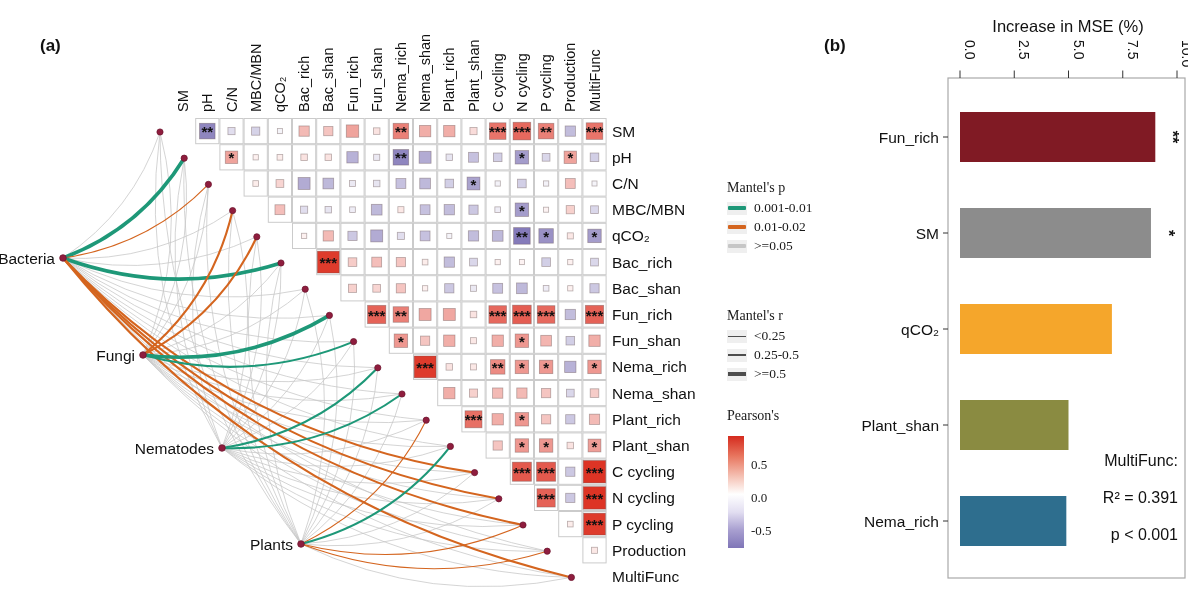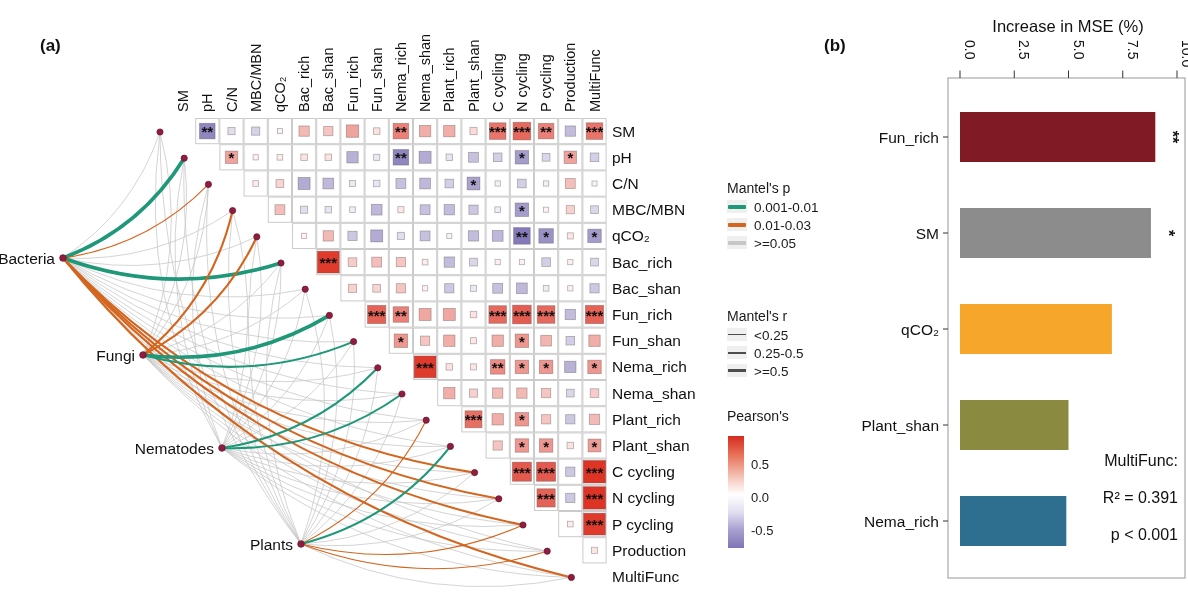--- a/index.html
+++ b/index.html
@@ -1,21 +1,21 @@
 <!DOCTYPE html>
 <html><head>
 <meta charset="utf-8">
 <style>
   html,body{margin:0;padding:0;background:#ffffff;}
   #fig{position:relative;width:1188px;height:593px;background:#fff;font-family:"Liberation Sans",sans-serif;overflow:hidden;}
   .panel-letter{position:absolute;font-size:17px;font-weight:bold;color:#111;}
   svg text{font-family:"Liberation Sans",sans-serif;}
-  .legend{position:absolute;left:727px;color:#1a1a1a;}
+  .legend{position:absolute;left:727px;color:#1a1a1a;font-family:Liberation Serif, serif;}
   .legend-title{font-size:14px;margin-bottom:4px;}
-  .legend-item{display:flex;align-items:flex-start;gap:7px;font-size:13.5px;margin:3px 0;}
+  .legend-item{display:flex;align-items:center;gap:7px;font-size:13.5px;margin:3px 0;}
   .swatch{width:20px;height:13px;background:#efefef;display:flex;align-items:center;justify-content:center;flex:0 0 auto;}
   .swatch-bar{width:18px;height:4px;border-radius:1px;}
   .swatch-line{width:18px;background:#4d4d4d;}
   .pearson-wrap{position:relative;width:70px;height:126px;}
   .pearson-bar{position:absolute;left:1px;top:8px;width:16px;height:112px;
     background:linear-gradient(to bottom,#d52b1e 0%,#e8765f 18%,#f6c9bd 38%,#ffffff 52%,#e2def1 68%,#a89fd0 84%,#7f75b7 100%);}
   .pearson-tick{position:absolute;left:24px;font-size:13px;color:#1a1a1a;}
 </style>
 </head>
 <body>
@@ -566,21 +566,21 @@
     <div class="legend-item">
       <span class="swatch">
           <span class="swatch-bar" style="background: rgb(30, 152, 120);"></span>
         </span>
       <span>0.001-0.01</span>
     </div>
     <div class="legend-item">
       <span class="swatch">
           <span class="swatch-bar" style="background: rgb(212, 101, 31);"></span>
         </span>
-      <span>0.01-0.03</span>
+      <span>0.01-0.02</span>
     </div>
     <div class="legend-item">
       <span class="swatch">
           <span class="swatch-bar" style="background: rgb(198, 198, 198);"></span>
         </span>
       <span>&gt;=0.05</span>
     </div>
   </div>
 
   <div class="legend" style="top:288px;margin-top:20px;">

